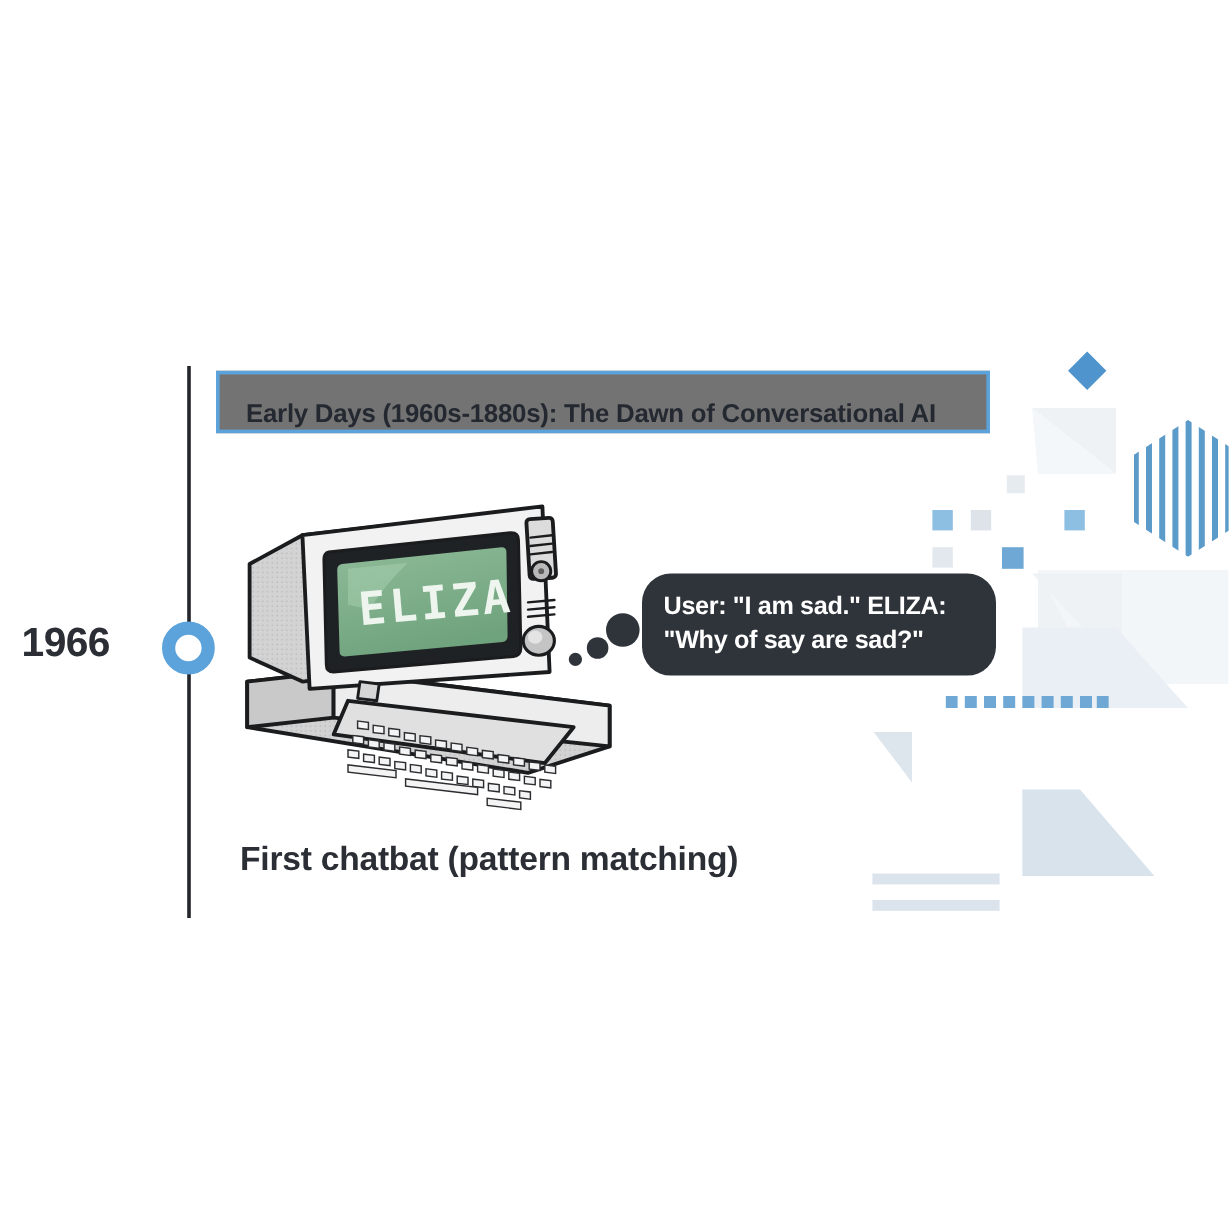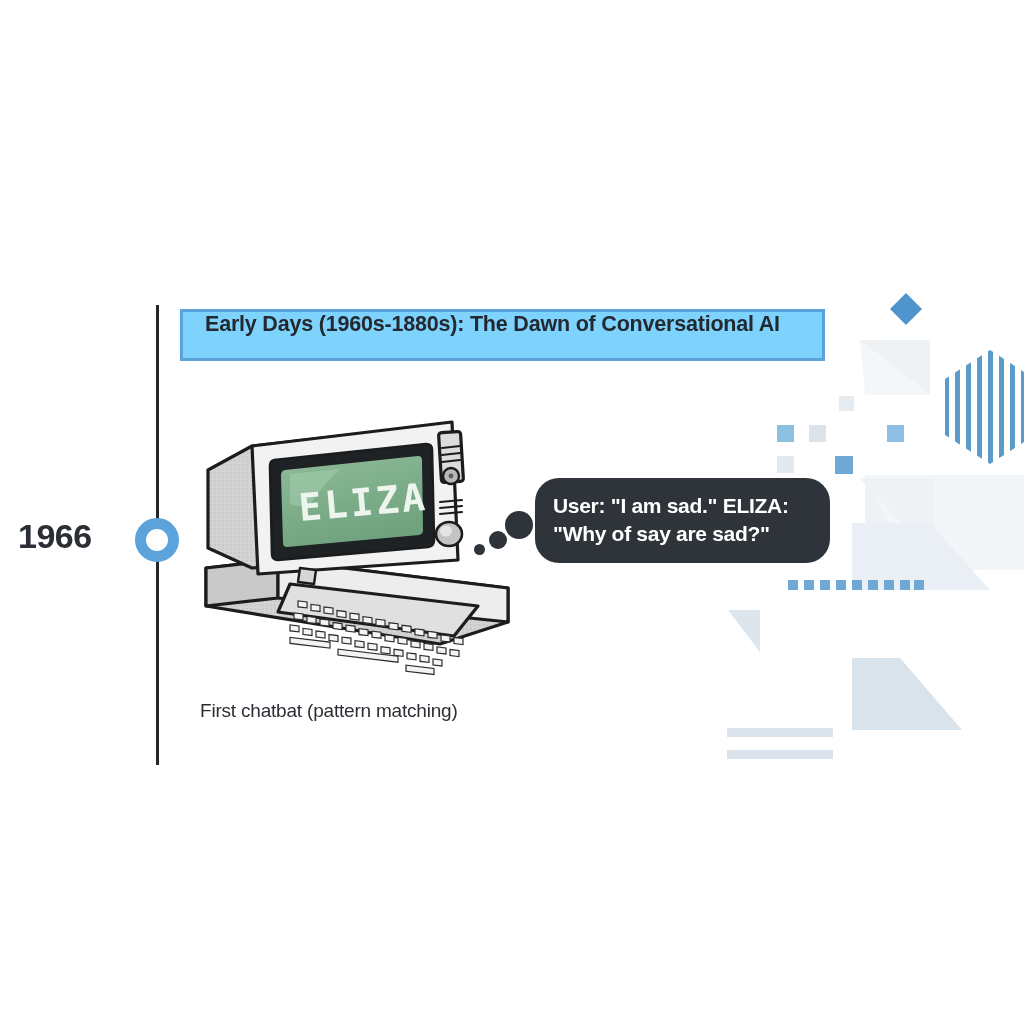--- a/index.html
+++ b/index.html
@@ -54,41 +54,41 @@
   }
 
   
   #title-box {
     position: absolute;
     left: 180px;
     top: 309px;
     width: 645px;
     height: 52px;
     border: 3px solid #5ba3da;
-    background: #7dd3fc;
+    background: #737373;
     box-sizing: border-box;
     display: flex;
-    align-items: flex-start;
+    align-items: flex-end;
     padding-left: 22px;
   }
   #title-text {
     font-size: 21.5px;
     font-weight: bold;
     color: #242830;
     white-space: nowrap;
     letter-spacing: -0.2px;
   }
 
   
   #caption-text {
     position: absolute;
     left: 200px;
     top: 700px;
-    font-size: 19px;
-    font-weight: normal;
+    font-size: 28px;
+    font-weight: bold;
     color: #2b2f35;
     letter-spacing: -0.2px;
   }
 
   
   #speech-bubble {
     position: absolute;
     left: 535px;
     top: 478px;
     width: 295px;

